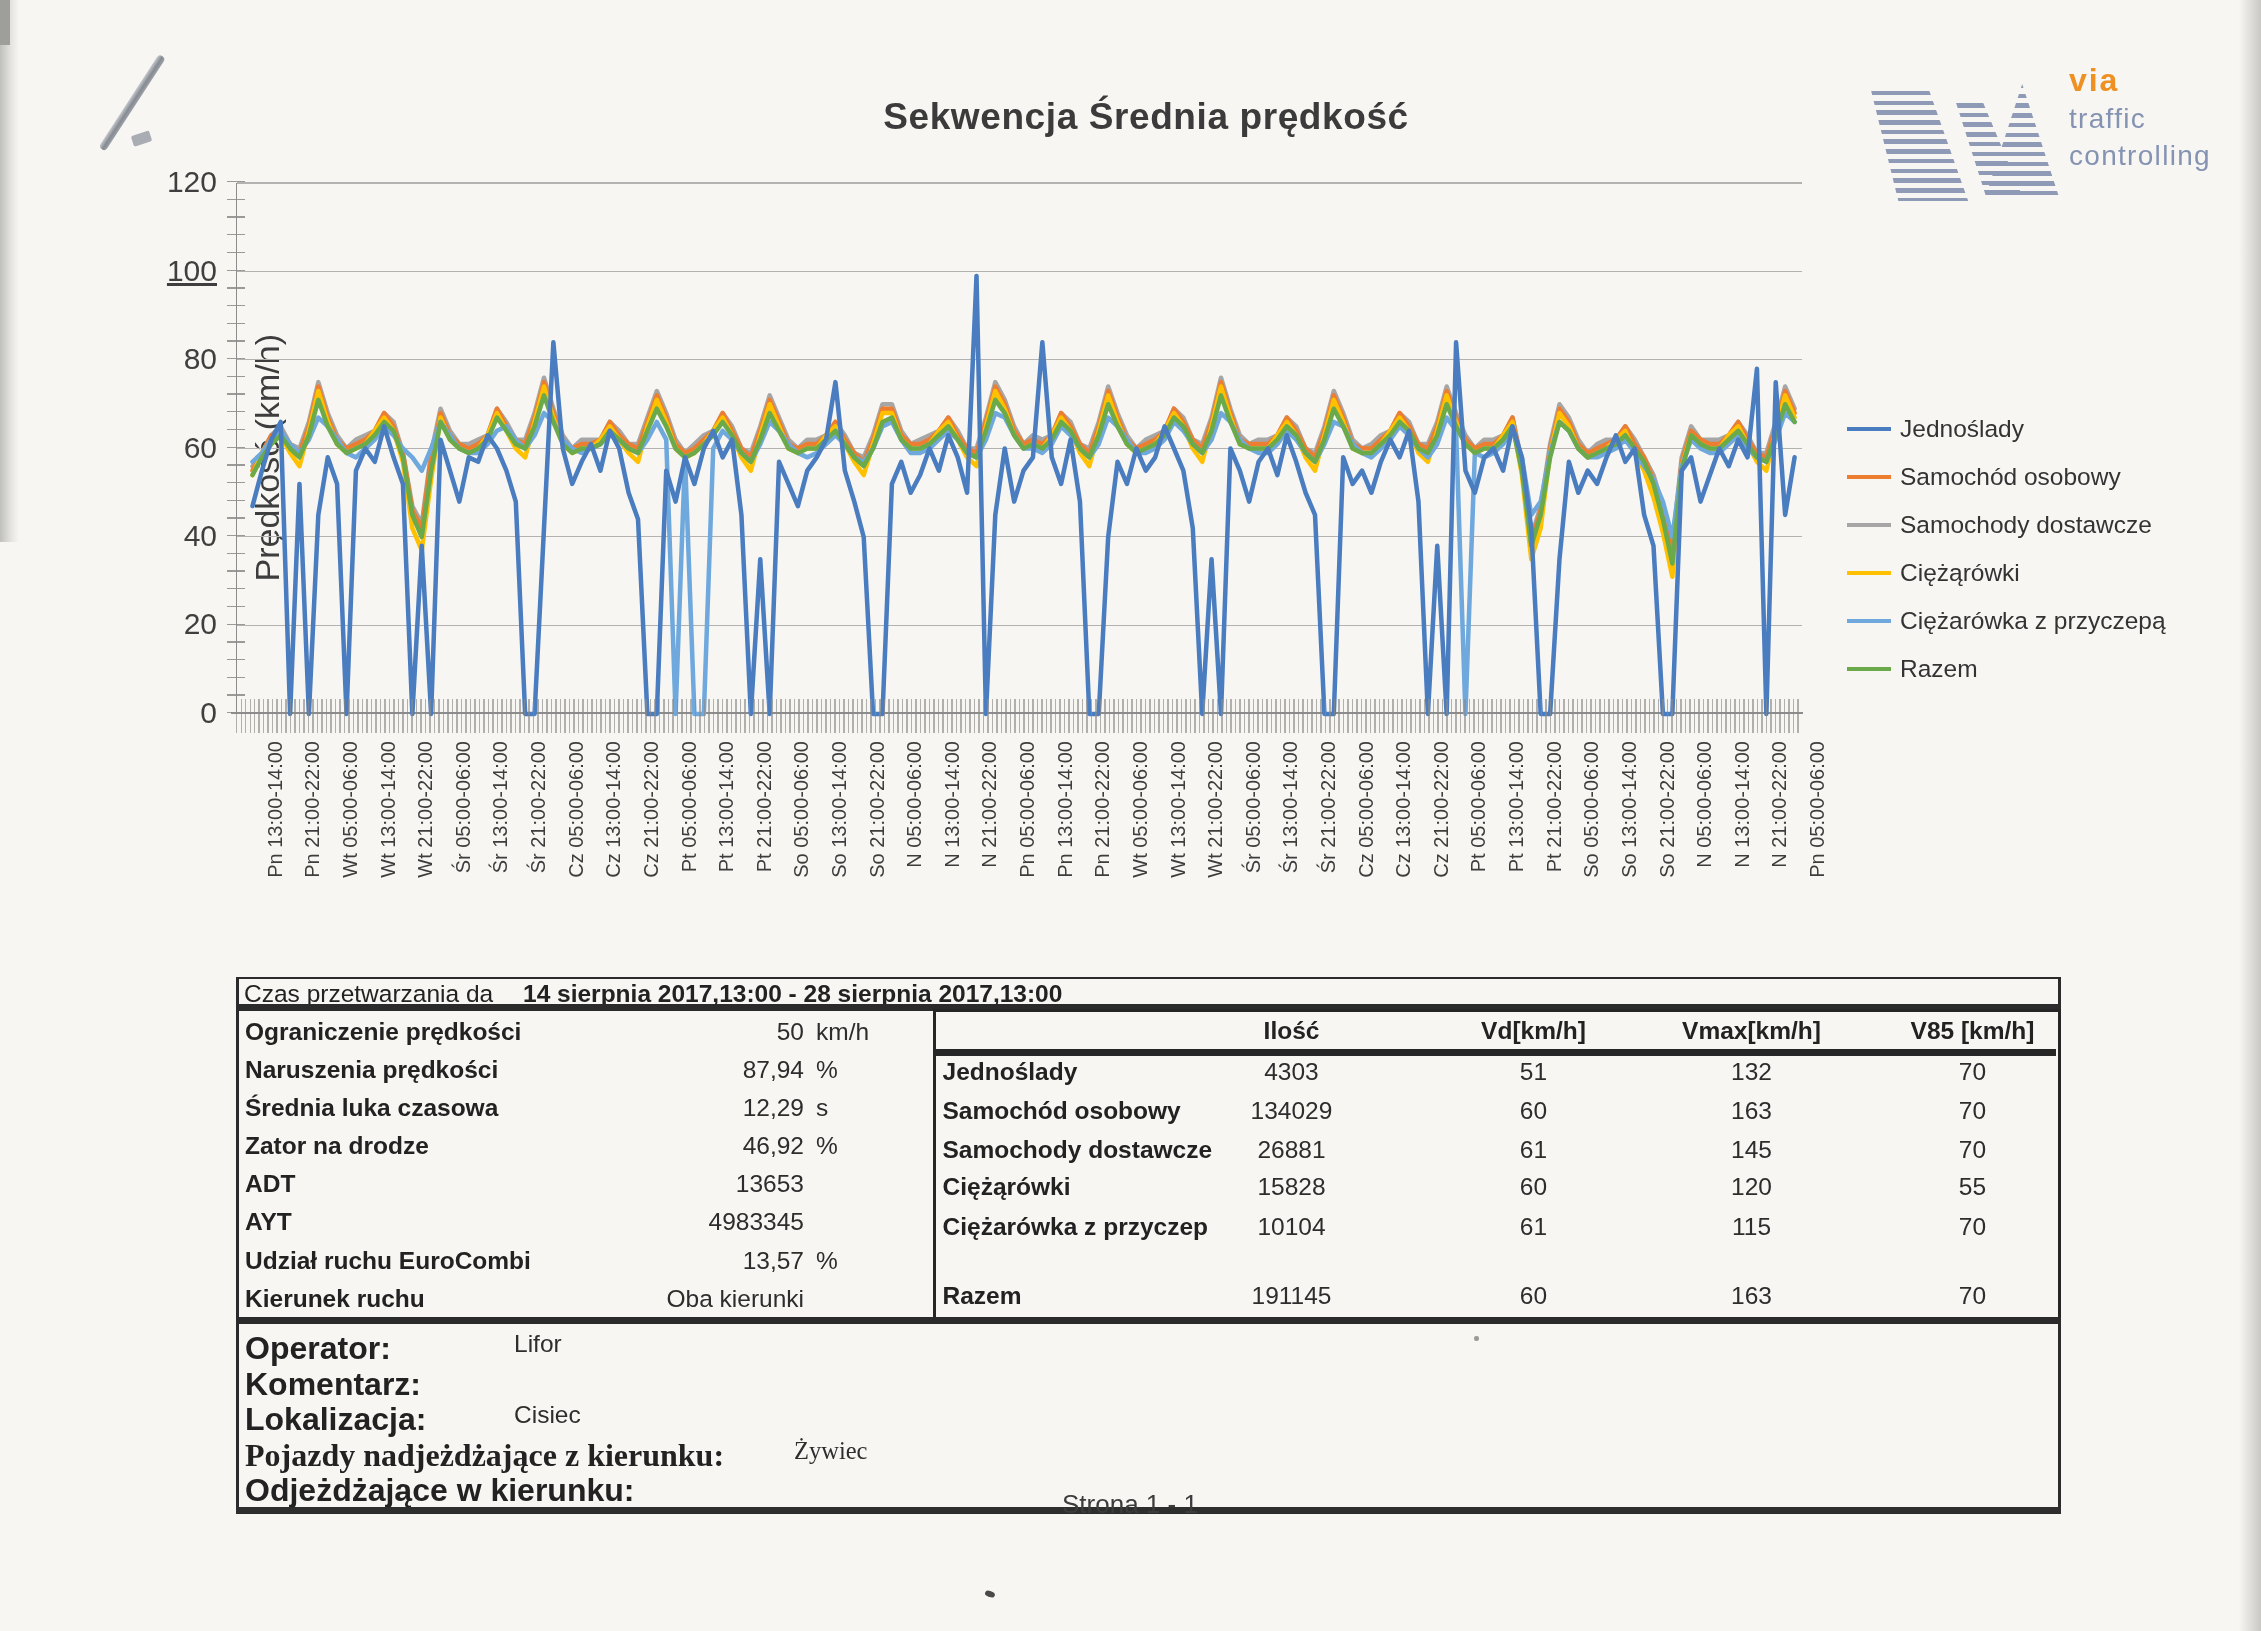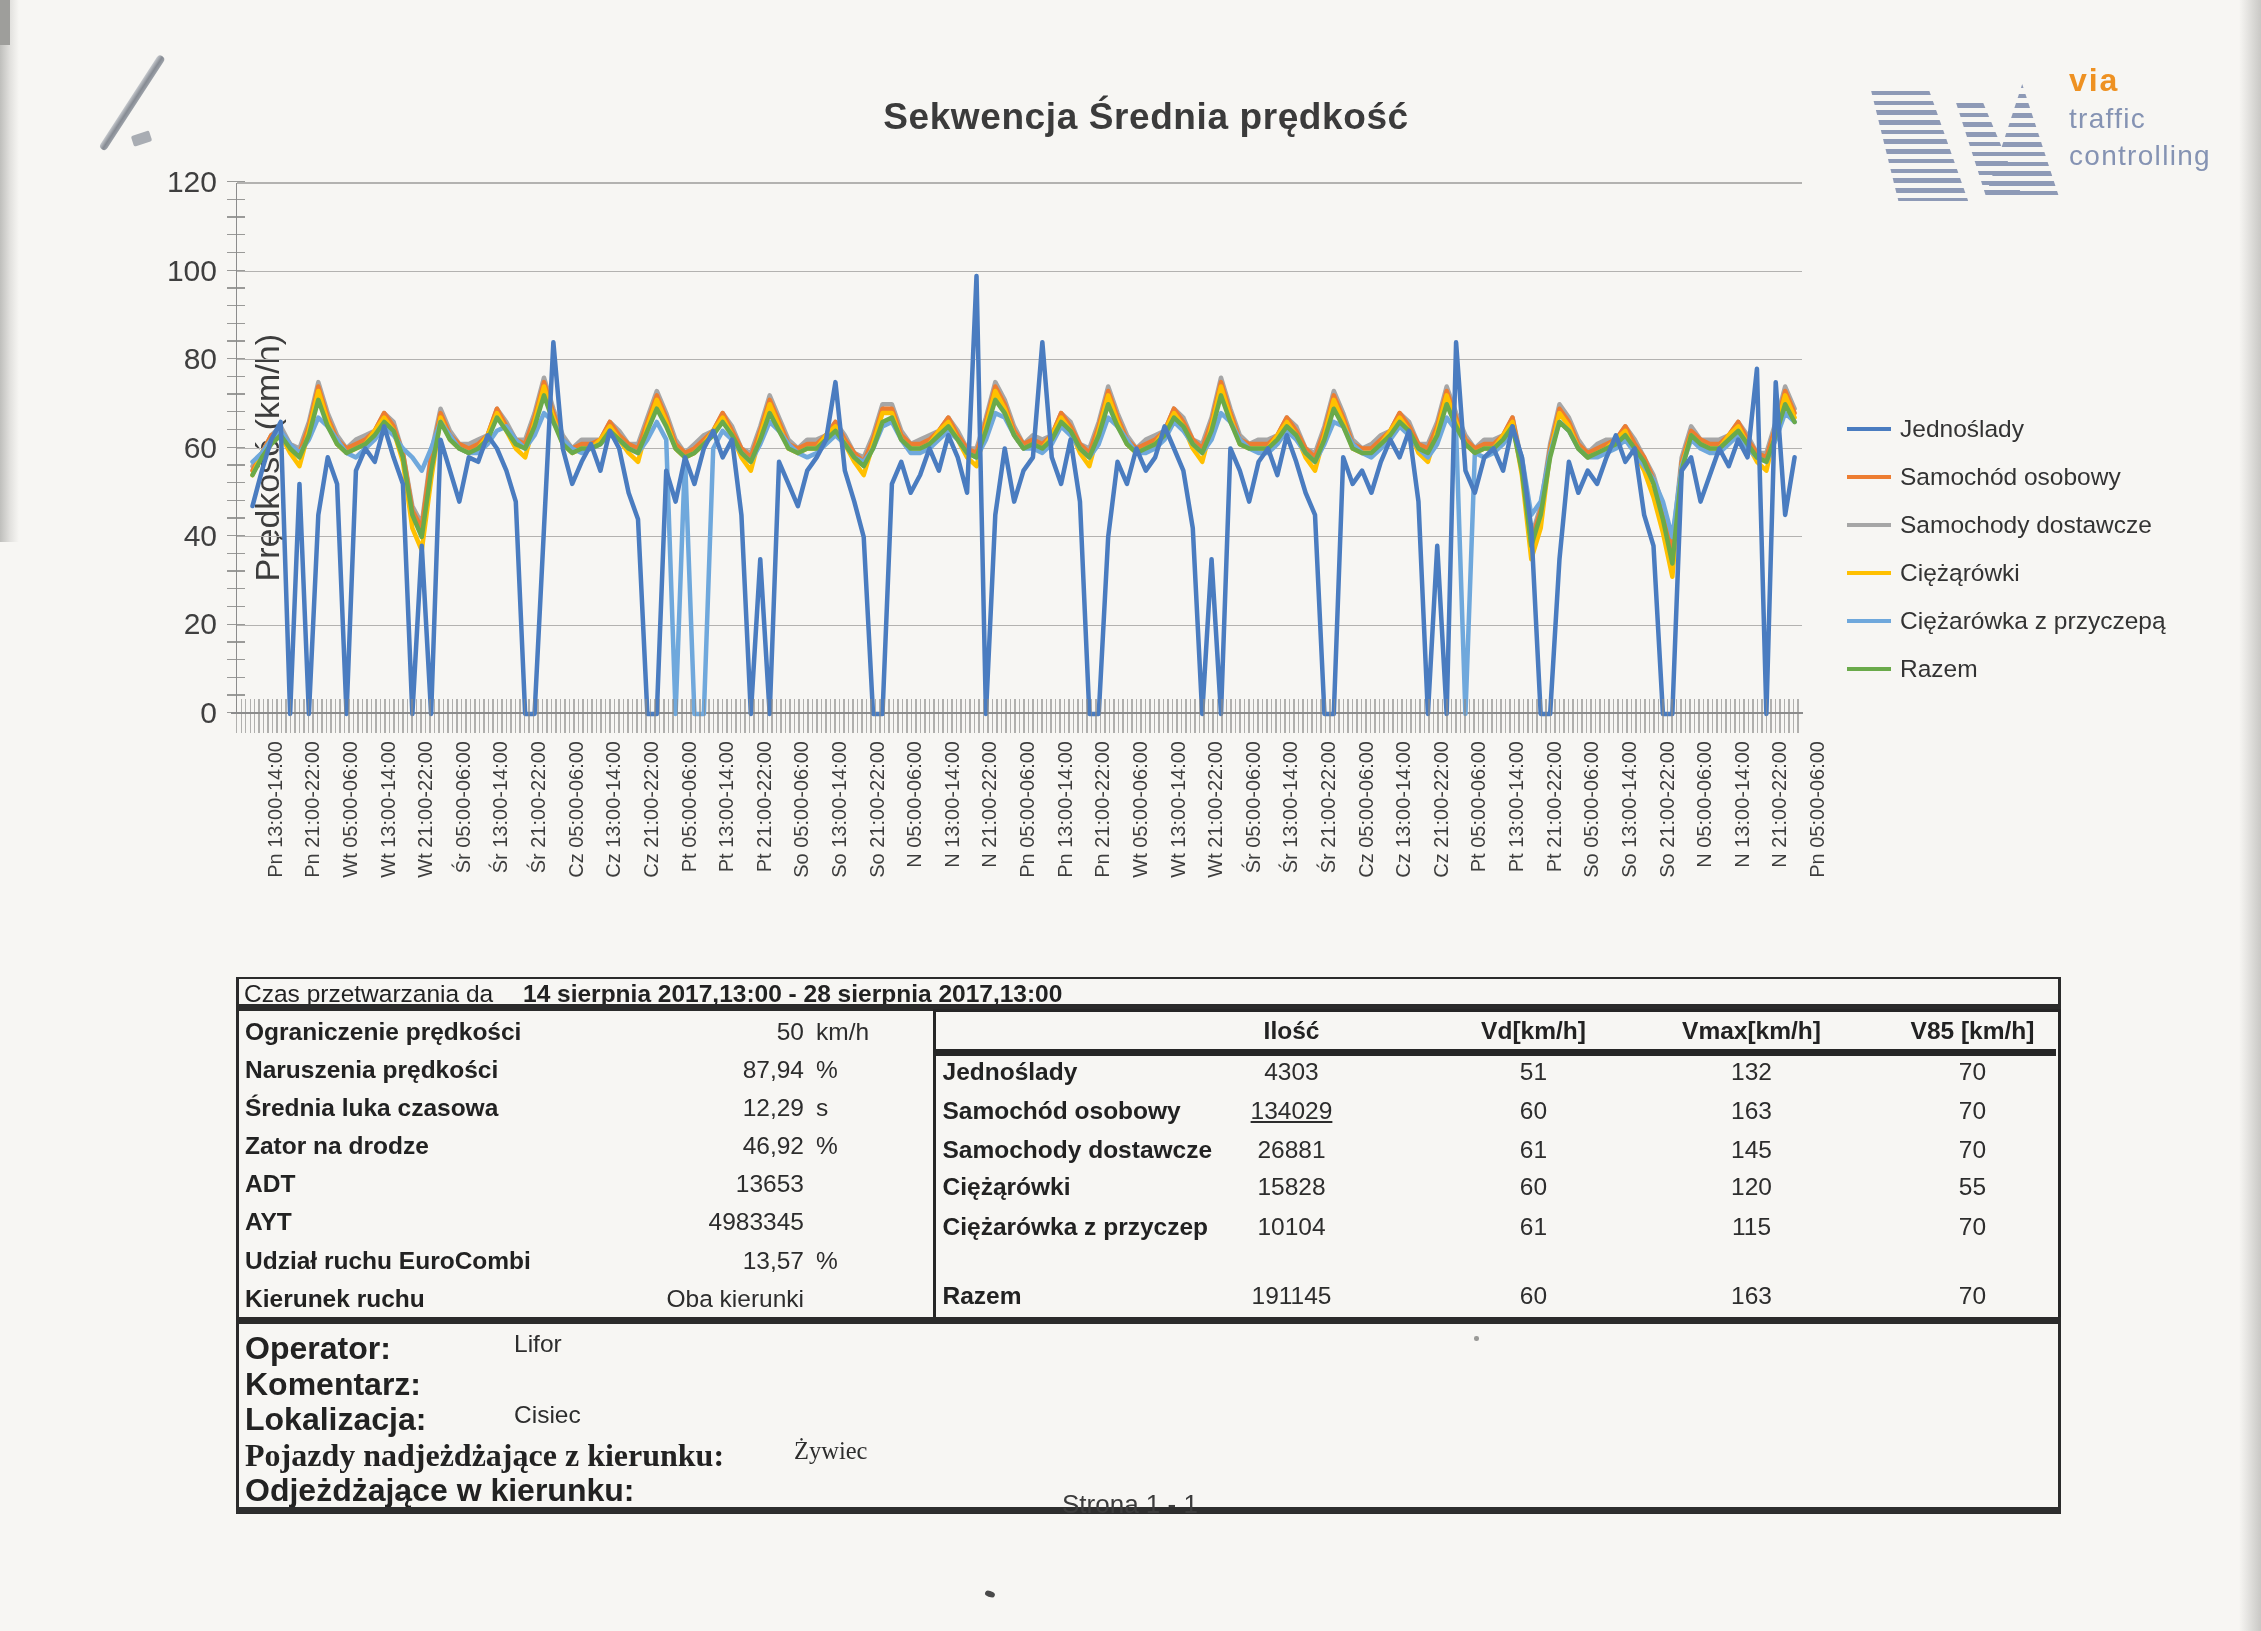--- a/index.html
+++ b/index.html
@@ -119,21 +119,21 @@
         <polyline points="24.0,500.1 38.6,445.3 53.1,397.3 67.7,369.9 82.3,822.0 96.8,465.8 111.4,822.0 126.0,513.8 140.6,424.7 155.1,465.8 169.7,822.0 184.3,445.3 198.8,411.0 213.4,431.6 228.0,376.8 242.6,424.7 257.1,465.8 271.7,822.0 286.3,561.7 300.8,822.0 315.4,397.3 330.0,445.3 344.5,493.2 359.1,424.7 373.7,431.6 388.3,390.5 402.8,411.0 417.4,445.3 432.0,493.2 446.5,822.0 461.1,822.0 475.7,534.3 490.2,246.6 504.8,411.0 519.4,465.8 534.0,431.6 548.5,404.2 563.1,445.3 577.7,383.6 592.2,411.0 606.8,479.5 621.4,520.6 635.9,822.0 650.5,822.0 665.1,445.3 679.6,493.2 694.2,424.7 708.8,465.8 723.4,411.0 737.9,383.6 752.5,424.7 767.1,397.3 781.6,513.8 796.2,822.0 810.8,582.3 825.4,822.0 839.9,431.6 854.5,465.8 869.1,500.1 883.6,445.3 898.2,424.7 912.8,397.3 927.3,308.3 941.9,445.3 956.5,493.2 971.1,548.0 985.6,822.0 1000.2,822.0 1014.8,465.8 1029.3,431.6 1043.9,479.5 1058.5,452.1 1073.0,411.0 1087.6,445.3 1102.2,390.5 1116.8,424.7 1131.3,479.5 1145.9,143.9 1160.5,822.0 1175.0,513.8 1189.6,411.0 1204.2,493.2 1218.7,445.3 1233.3,424.7 1247.9,246.6 1262.5,424.7 1277.0,465.8 1291.6,397.3 1306.2,493.2 1320.7,822.0 1335.3,822.0 1349.9,548.0 1364.4,431.6 1379.0,465.8 1393.6,411.0 1408.2,445.3 1422.7,424.7 1437.3,376.8 1451.9,411.0 1466.4,445.3 1481.0,534.3 1495.6,822.0 1510.1,582.3 1524.7,822.0 1539.3,411.0 1553.9,445.3 1568.4,493.2 1583.0,431.6 1597.6,411.0 1612.1,452.1 1626.7,390.5 1641.3,431.6 1655.8,479.5 1670.4,513.8 1685.0,822.0 1699.5,822.0 1714.1,424.7 1728.7,465.8 1743.3,445.3 1757.8,479.5 1772.4,431.6 1787.0,397.3 1801.5,424.7 1816.1,383.6 1830.7,493.2 1845.3,822.0 1859.8,561.7 1874.4,822.0 1889.0,246.6 1903.5,445.3 1918.1,479.5 1932.7,424.7 1947.2,411.0 1961.8,445.3 1976.4,376.8 1991.0,424.7 2005.5,534.3 2020.1,822.0 2034.7,822.0 2049.2,582.3 2063.8,431.6 2078.4,479.5 2092.9,445.3 2107.5,465.8 2122.1,424.7 2136.7,390.5 2151.2,431.6 2165.8,411.0 2180.4,513.8 2194.9,561.7 2209.5,822.0 2224.1,822.0 2238.6,445.3 2253.2,424.7 2267.8,493.2 2282.3,452.1 2296.9,411.0 2311.5,438.4 2326.1,397.3 2340.6,424.7 2355.2,287.7 2369.8,822.0 2384.3,308.3 2398.9,513.8 2413.5,424.7" fill="none" stroke="#4a7cc0" stroke-width="7" stroke-linejoin="round" stroke-linecap="round"></polyline>
       </svg>
   </div>
   <div class="abs" id="hatch-band"></div>
   <div id="yticks">
       <div class="abs ytick" style="left: 94px; top: 696px;">0</div>
       <div class="abs ytick" style="left: 94px; top: 607px;">20</div>
       <div class="abs ytick" style="left: 94px; top: 519px;">40</div>
       <div class="abs ytick" style="left: 94px; top: 431px;">60</div>
       <div class="abs ytick" style="left: 94px; top: 342px;">80</div>
-      <div class="abs ytick" style="left: 94px; top: 254px;">100</div>
+      <div class="abs ytick" style="left: 94px; top: 254px; text-decoration: underline;">100</div>
       <div class="abs ytick" style="left: 94px; top: 165px;">120</div>
     </div>
   <div id="xlabels">
       <span class="xlabel" style="right: 1997px;">Pn 13:00-14:00</span>
       <span class="xlabel" style="right: 1960px;">Pn 21:00-22:00</span>
       <span class="xlabel" style="right: 1922px;">Wt 05:00-06:00</span>
       <span class="xlabel" style="right: 1884px;">Wt 13:00-14:00</span>
       <span class="xlabel" style="right: 1847px;">Wt 21:00-22:00</span>
       <span class="xlabel" style="right: 1809px;">Śr 05:00-06:00</span>
       <span class="xlabel" style="right: 1772px;">Śr 13:00-14:00</span>
@@ -251,21 +251,21 @@
       <div id="stats-head-rule"></div>
       <div class="stats-row" style="top: 46px;">
         <div class="stats-label">Jednoślady</div>
         <div class="stats-num" style="left: 252px;">4303</div>
         <div class="stats-num" style="left: 494px;">51</div>
         <div class="stats-num" style="left: 712px;">132</div>
         <div class="stats-num" style="left: 933px;">70</div>
       </div>
       <div class="stats-row" style="top: 85px;">
         <div class="stats-label">Samochód osobowy</div>
-        <div class="stats-num" style="left: 252px; text-decoration: underline;">134029</div>
+        <div class="stats-num" style="left: 252px;">134029</div>
         <div class="stats-num" style="left: 494px;">60</div>
         <div class="stats-num" style="left: 712px;">163</div>
         <div class="stats-num" style="left: 933px;">70</div>
       </div>
       <div class="stats-row" style="top: 124px;">
         <div class="stats-label">Samochody dostawcze</div>
         <div class="stats-num" style="left: 252px;">26881</div>
         <div class="stats-num" style="left: 494px;">61</div>
         <div class="stats-num" style="left: 712px;">145</div>
         <div class="stats-num" style="left: 933px;">70</div>

